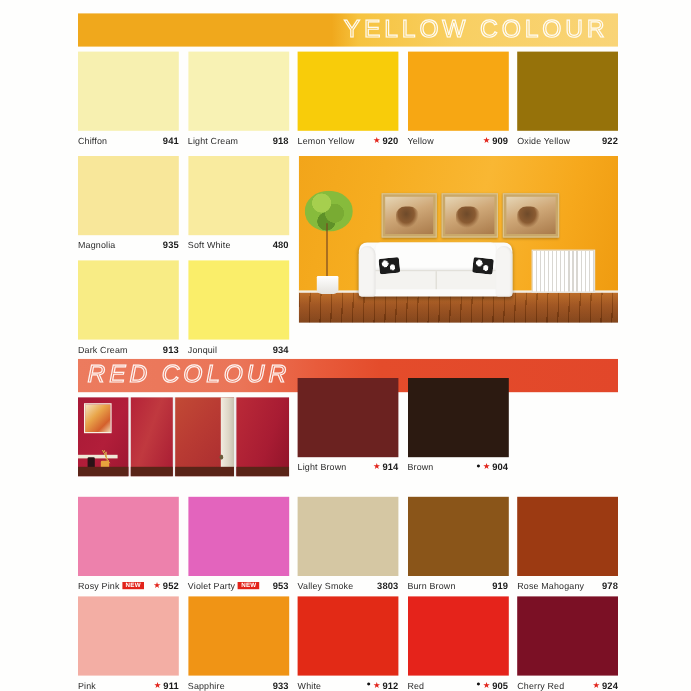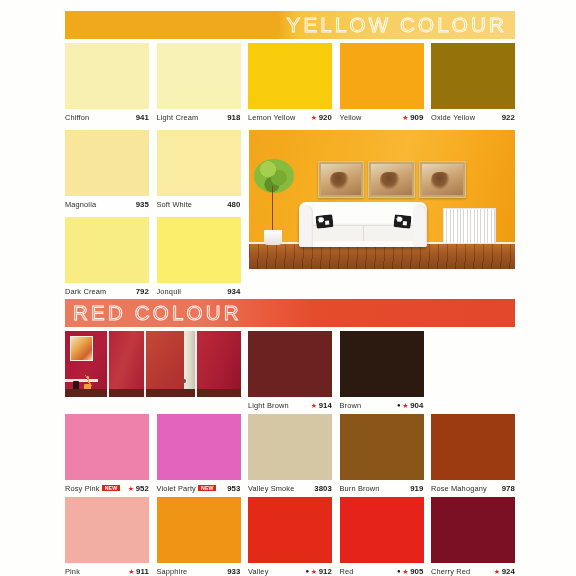--- a/index.html
+++ b/index.html
@@ -50,21 +50,21 @@
     font-size: 20.5px;
     letter-spacing: 3.2px;
     font-weight: 400;
     color: transparent;
     -webkit-text-stroke: 1px rgba(255,255,255,0.92);
     text-stroke: 1px rgba(255,255,255,0.92);
     white-space: nowrap;
     font-family: "Liberation Sans", sans-serif;
   }
   .banner-yellow .banner-title { right: 8px; }
-  .banner-red .banner-title { left: 8px; }
+  .banner-red .banner-title { left: 8px; font-style: italic; }
 
   
   .grid-row {
     position: absolute;
     left: 65px;
     width: 450px;
     height: 81px;
   }
   .cell {
     position: absolute;
@@ -379,21 +379,21 @@
       </div>
     </div>
   </div>
 
   <div class="grid-row" style="top:217px;">
     <div class="cell c0">
       <div class="chip" style="background:#f8ec85"></div>
       <div class="label">
         <span class="nm">Dark Cream</span>
         <span class="spacer"></span>
-        <span class="code">792</span>
+        <span class="code">913</span>
       </div>
     </div>
     <div class="cell c1">
       <div class="chip" style="background:#faee6a"></div>
       <div class="label">
         <span class="nm">Jonquil</span>
         <span class="spacer"></span>
         <span class="code">934</span>
       </div>
     </div>
@@ -450,21 +450,21 @@
       <div class="pr-door"></div>
       <div class="pr-knob"></div>
       <div class="pr-floor"></div>
     </div>
     <div class="pr-strip pr-s4">
       <div class="pr-wallD"></div>
       <div class="pr-floor"></div>
     </div>
   </div>
 
-  <div class="grid-row" style="top:315px;margin-top:16px;">
+  <div class="grid-row" style="top:315px;">
     <div class="cell c2">
       <div class="chip" style="background:#6b2220"></div>
       <div class="label">
         <span class="nm">Light Brown</span>
         <span class="spacer"></span>
         <span class="mk-star">★</span>
         <span class="code">914</span>
       </div>
     </div>
     <div class="cell c3">
@@ -539,21 +539,21 @@
       <div class="chip" style="background:#f09415"></div>
       <div class="label">
         <span class="nm">Sapphire</span>
         <span class="spacer"></span>
         <span class="code">933</span>
       </div>
     </div>
     <div class="cell c2">
       <div class="chip" style="background:#e22a16"></div>
       <div class="label">
-        <span class="nm">Valley</span>
+        <span class="nm">White</span>
         <span class="spacer"></span>
         <span class="mk-dot">●</span>
         <span class="mk-star">★</span>
         <span class="code">912</span>
       </div>
     </div>
     <div class="cell c3">
       <div class="chip" style="background:#e5231b"></div>
       <div class="label">
         <span class="nm">Red</span>

